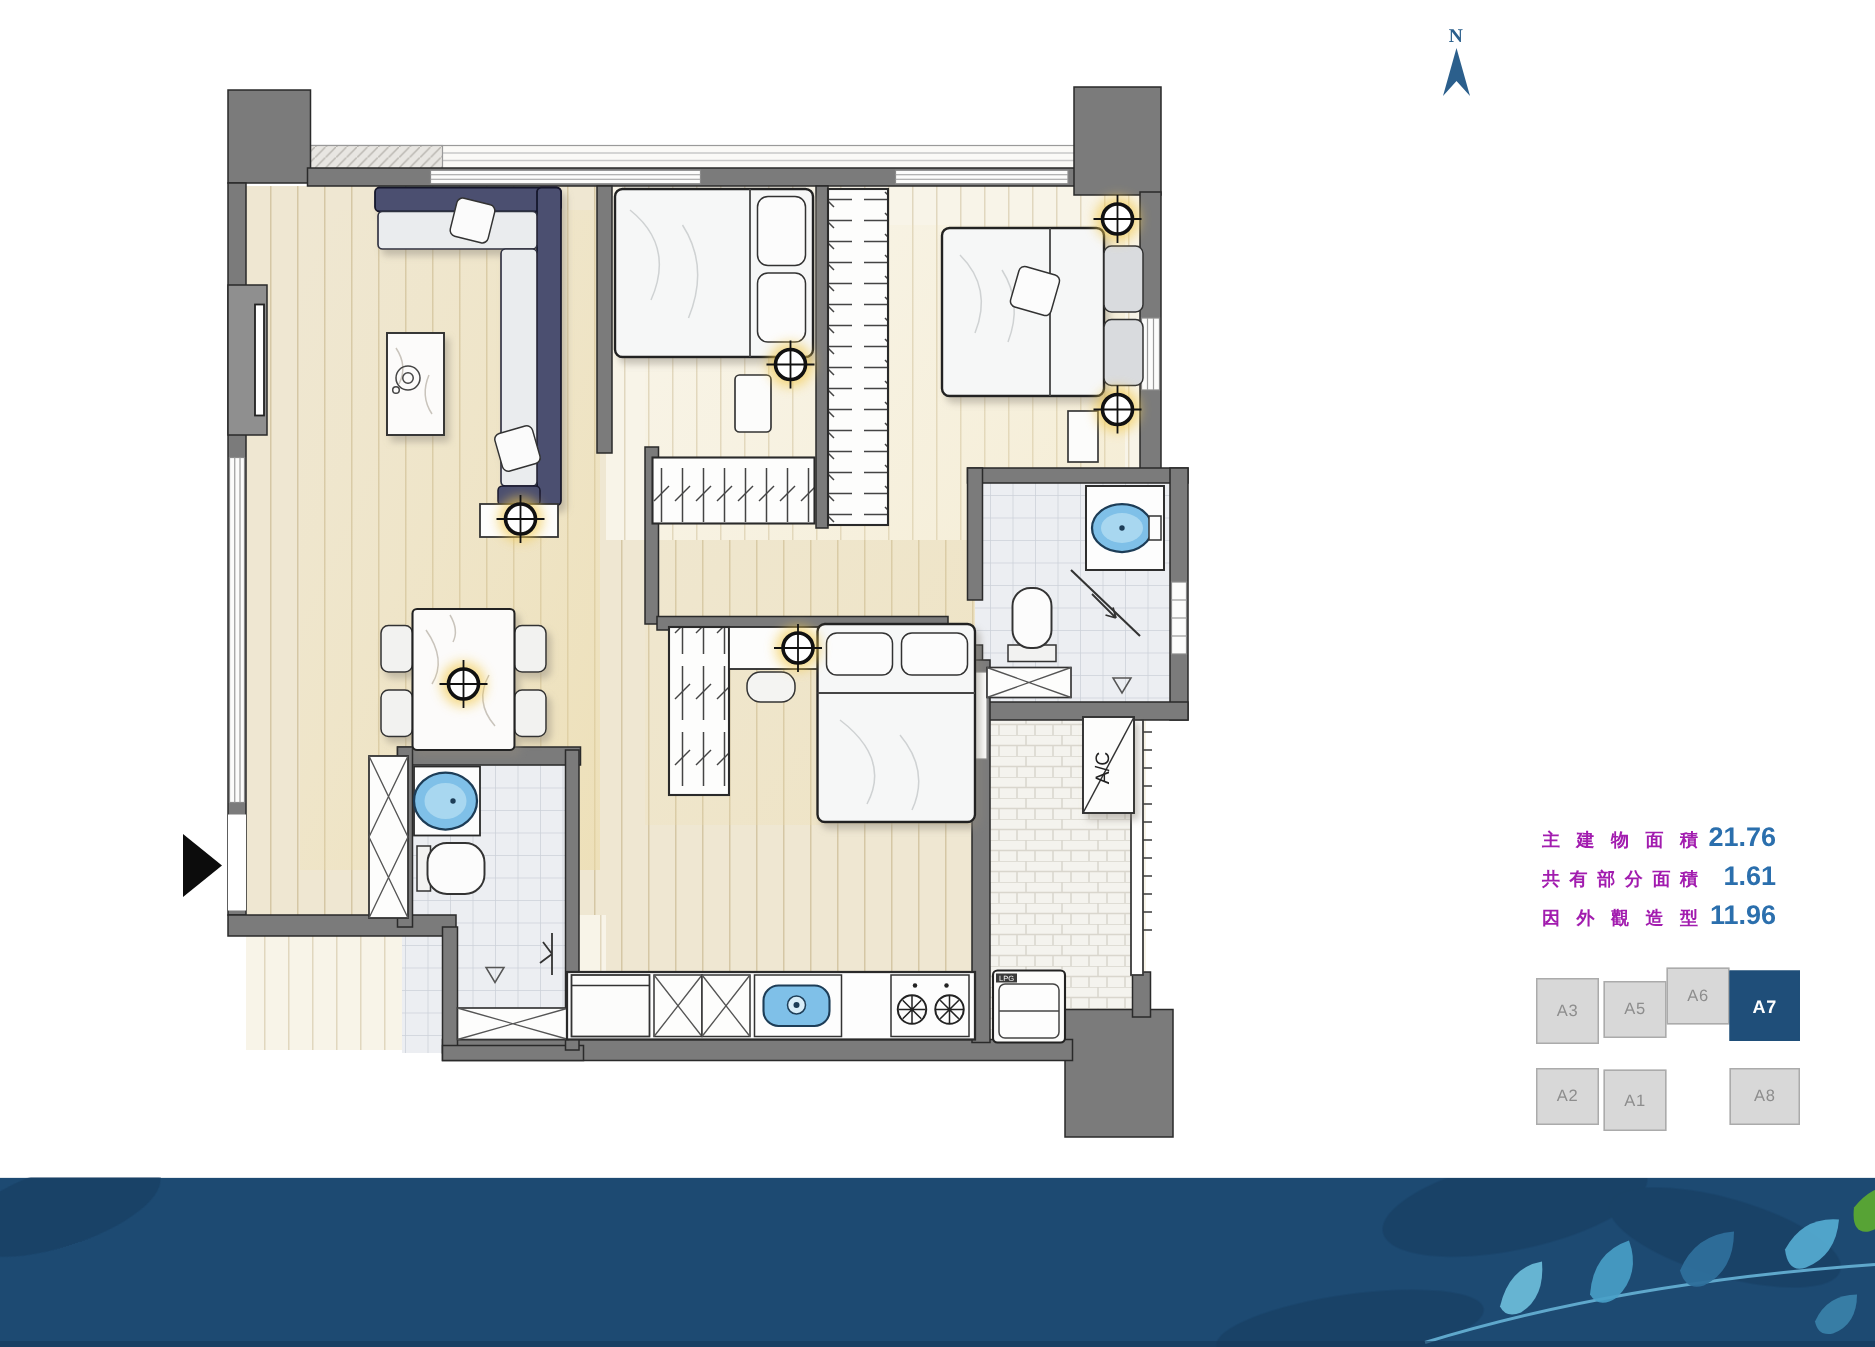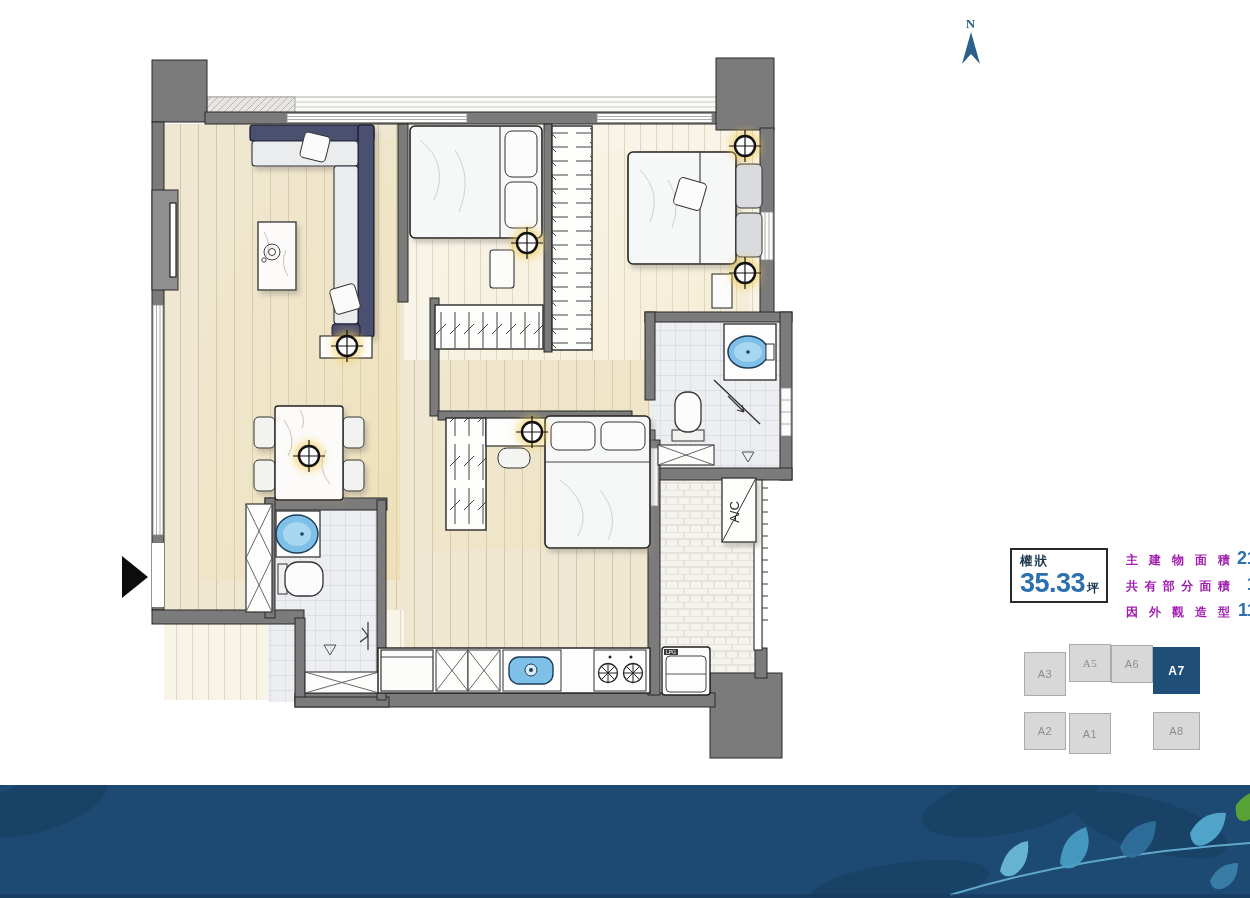--- a/index.html
+++ b/index.html
@@ -359,24 +359,20 @@
   <div id="north-note">
     <div id="north-arrow">
       <div class="n">N</div>
       <svg width="22" height="34" viewBox="0 0 22 34">
         <polygon points="11,0 2,32 11,22 20,32" fill="#2b5f8c"></polygon>
       </svg>
     </div>
   </div>
 
   <div id="area-info">
-    <div id="deed-box">
-      <div class="lbl">權狀</div>
-      <div><span class="val">35.33</span><span class="unit">坪</span></div>
-    </div>
     <div id="area-rows">
       <div class="area-row">
         <span class="lbl">主建物面積</span>
         <span class="val">21.76</span>
 
       </div>
       <div class="area-row">
         <span class="lbl">共有部分面積</span>
         <span class="val">1.61</span>
 
@@ -384,21 +380,21 @@
       <div class="area-row">
         <span class="lbl">因外觀造型</span>
         <span class="val">11.96</span>
 
       </div>
     </div>
   </div>
 
   <div id="keyplan">
     <div class="kp-unit" style="left:2px;top:8px;width:40px;height:42px;">A3</div>
-    <div class="kp-unit" style="left:47px;top:0;width:40px;height:36px;font-family:Liberation Serif, serif;">A5</div>
+    <div class="kp-unit" style="left:47px;top:10px;width:40px;height:36px;">A5</div>
     <div class="kp-unit" style="left:89px;top:1px;width:40px;height:36px;">A6</div>
     <div class="kp-unit hl" style="left:131px;top:3px;width:45px;height:45px;">A7</div>
     <div class="kp-unit" style="left:2px;top:68px;width:40px;height:36px;">A2</div>
     <div class="kp-unit" style="left:47px;top:49px;width:40px;height:39px;margin-top:20px;">A1</div>
     <div class="kp-unit" style="left:131px;top:68px;width:45px;height:36px;">A8</div>
   </div>
 
   <div id="footer">
     <svg id="footer-art" width="1250" height="113" viewBox="0 0 1250 113">
       <rect width="1250" height="113" fill="#1d4a72"></rect>

